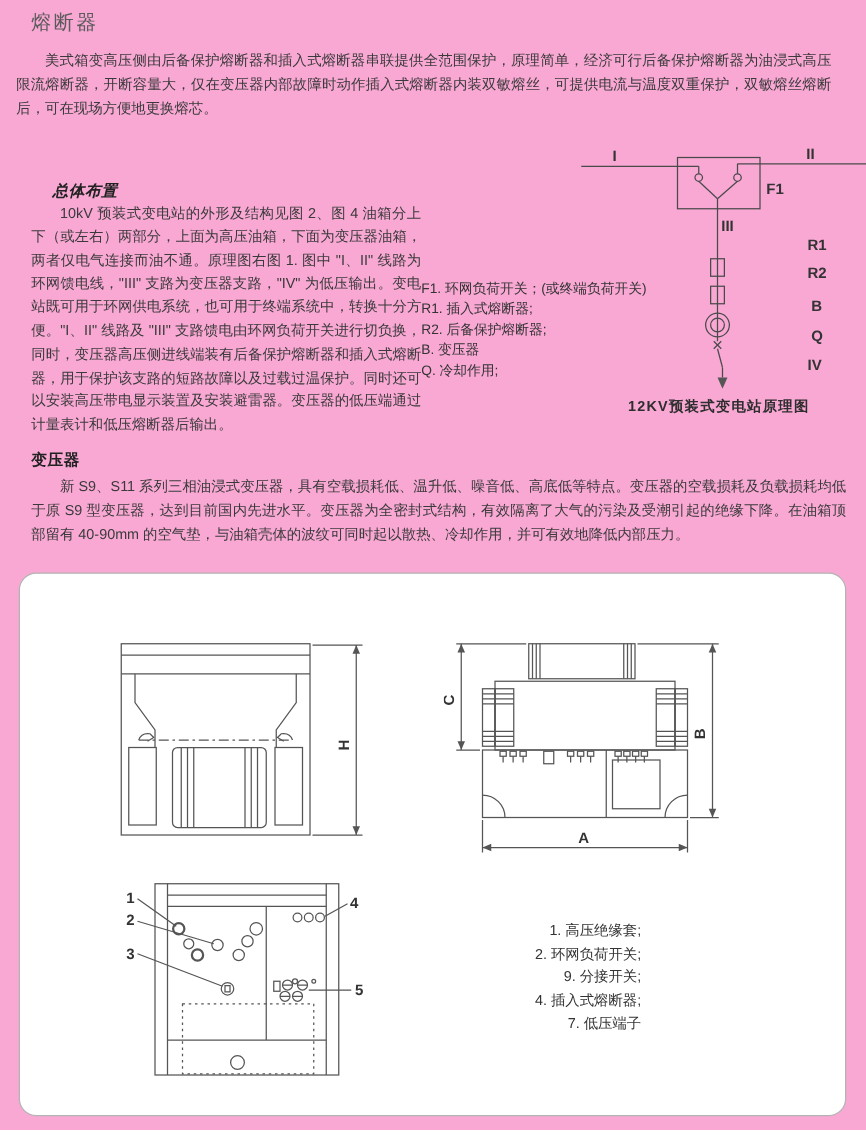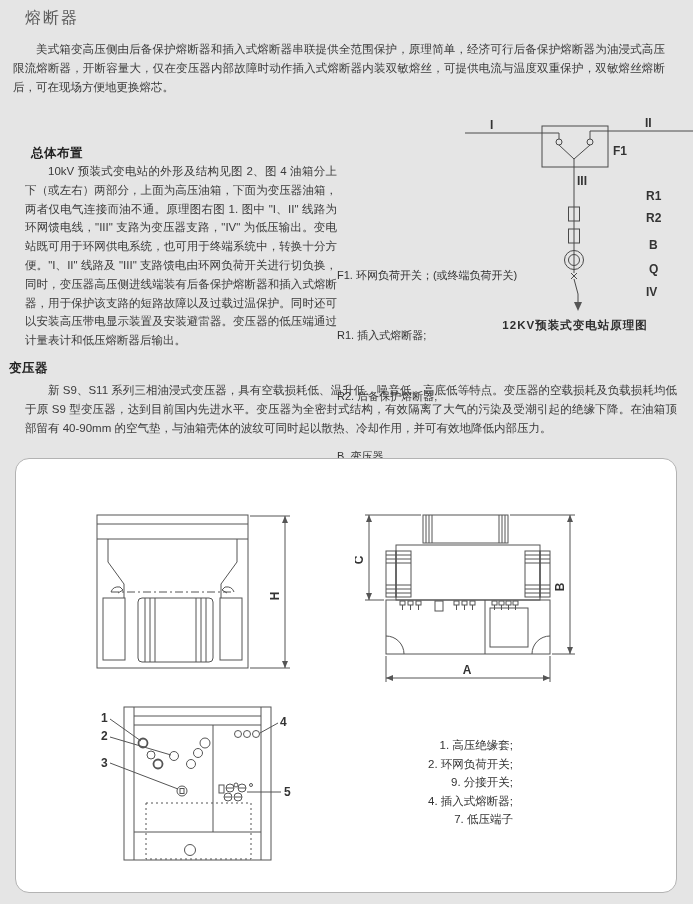--- a/index.html
+++ b/index.html
@@ -1,45 +1,45 @@
 <!DOCTYPE html>
 <html><head>
 <meta charset="utf-8">
 <style>
   html,body{margin:0;padding:0;background:#fff;}
   .page{
-    position:relative;width:693px;height:904px;background:#e5e5e5;
+    position:relative;width:693px;height:904px;background:#f9a8d4;
     font-family:"Liberation Sans",sans-serif;color:#333;overflow:hidden;
   }
   .abs{position:absolute;}
   .h1{font-size:16px;color:#5a5a5a;letter-spacing:2px;font-weight:500;}
   .para{font-size:11.5px;line-height:19px;color:#3a3a3a;text-align:justify;text-indent:2em;margin:0;}
   .subhead{font-size:12.5px;font-weight:bold;color:#222;letter-spacing:0.5px;}
   .leftcol{width:312px;line-height:18.8px;}
-  .sch-legend div{font-size:11px;line-height:16.4px;color:#333;white-space:nowrap;margin-top:44px;}
+  .sch-legend div{font-size:11px;line-height:16.4px;color:#333;white-space:nowrap;}
   .caption{font-size:11.5px;font-weight:bold;color:#2e2e2e;text-align:center;letter-spacing:1px;}
   .figbox{border:1px solid #b3b3b3;border-radius:14px;background:#fff;}
   .parts-legend div{font-size:11.5px;line-height:18.6px;color:#333;white-space:nowrap;}
   svg text{font-family:"Liberation Sans",sans-serif;}
   .dwg{stroke:#555;stroke-width:1;fill:none;}
   .dwg2{stroke:#4a4a4a;stroke-width:1;fill:none;}
   .thick{stroke-width:1.8;}
   .dimtxt{font-size:12px;font-weight:bold;fill:#333;}
   .lbl{font-size:12px;font-weight:bold;fill:#333;}
   .arrow{fill:#555;stroke:none;}
 </style>
 </head>
 <body>
 
 <div class="page">
 
   <div class="abs h1" style="left:25px;top:8px;">熔断器</div>
   <p class="abs para" style="left:13px;top:40px;width:652px;">美式箱变高压侧由后备保护熔断器和插入式熔断器串联提供全范围保护，原理简单，经济可行后备保护熔断器为油浸式高压限流熔断器，开断容量大，仅在变压器内部故障时动作插入式熔断器内装双敏熔丝，可提供电流与温度双重保护，双敏熔丝熔断后，可在现场方便地更换熔芯。</p>
 
-  <div class="abs subhead" style="left:31px;top:145px;">总体布置</div>
+  <div class="abs subhead" style="left:42px;top:145px;font-style:italic;">总体布置</div>
   <p class="abs para leftcol" style="left:25px;top:162px;">10kV 预装式变电站的外形及结构见图 2、图 4 油箱分上下（或左右）两部分，上面为高压油箱，下面为变压器油箱，两者仅电气连接而油不通。原理图右图 1. 图中 "I、II" 线路为环网馈电线，"III" 支路为变压器支路，"IV" 为低压输出。变电站既可用于环网供电系统，也可用于终端系统中，转换十分方便。"I、II" 线路及 "III" 支路馈电由环网负荷开关进行切负换，同时，变压器高压侧进线端装有后备保护熔断器和插入式熔断器，用于保护该支路的短路故障以及过载过温保护。同时还可以安装高压带电显示装置及安装避雷器。变压器的低压端通过计量表计和低压熔断器后输出。</p>
 
   <div class="abs sch-legend" style="left:337px;top:223px;">
     <div>F1. 环网负荷开关；(或终端负荷开关)</div>
     <div>R1. 插入式熔断器;</div>
     <div>R2. 后备保护熔断器;</div>
     <div>B. 变压器</div>
     <div>Q. 冷却作用;</div>
   </div>
 
@@ -76,21 +76,21 @@
       <text class="lbl" x="117" y="73">III</text>
       <text class="lbl" x="186" y="88">R1</text>
       <text class="lbl" x="186" y="110">R2</text>
       <text class="lbl" x="189" y="137">B</text>
       <text class="lbl" x="189" y="161">Q</text>
       <text class="lbl" x="186" y="184">IV</text>
     </g>
   </svg>
   <div class="abs caption" style="left:455px;top:318px;width:240px;">12KV预装式变电站原理图</div>
 
-  <div class="abs subhead" style="left:9px;top:360px;">变压器</div>
+  <div class="abs subhead" style="left:25px;top:360px;">变压器</div>
   <p class="abs para" style="left:25px;top:381px;width:652px;">新 S9、S11 系列三相油浸式变压器，具有空载损耗低、温升低、噪音低、高底低等特点。变压器的空载损耗及负载损耗均低于原 S9 型变压器，达到目前国内先进水平。变压器为全密封式结构，有效隔离了大气的污染及受潮引起的绝缘下降。在油箱顶部留有 40-90mm 的空气垫，与油箱壳体的波纹可同时起以散热、冷却作用，并可有效地降低内部压力。</p>
 
   <div class="abs figbox" style="left:15px;top:458px;width:660px;height:433px;"></div>
 
   <svg class="abs" style="left:95px;top:505px;" width="200" height="170" viewBox="0 0 200 170">
     <g class="dwg">
       <rect x="2" y="10" width="151" height="153"></rect>
       <line x1="2" y1="19" x2="153" y2="19"></line>
       <line x1="2" y1="34" x2="153" y2="34"></line>
       <polyline points="13,34 13,57 29,79 29,93"></polyline>

